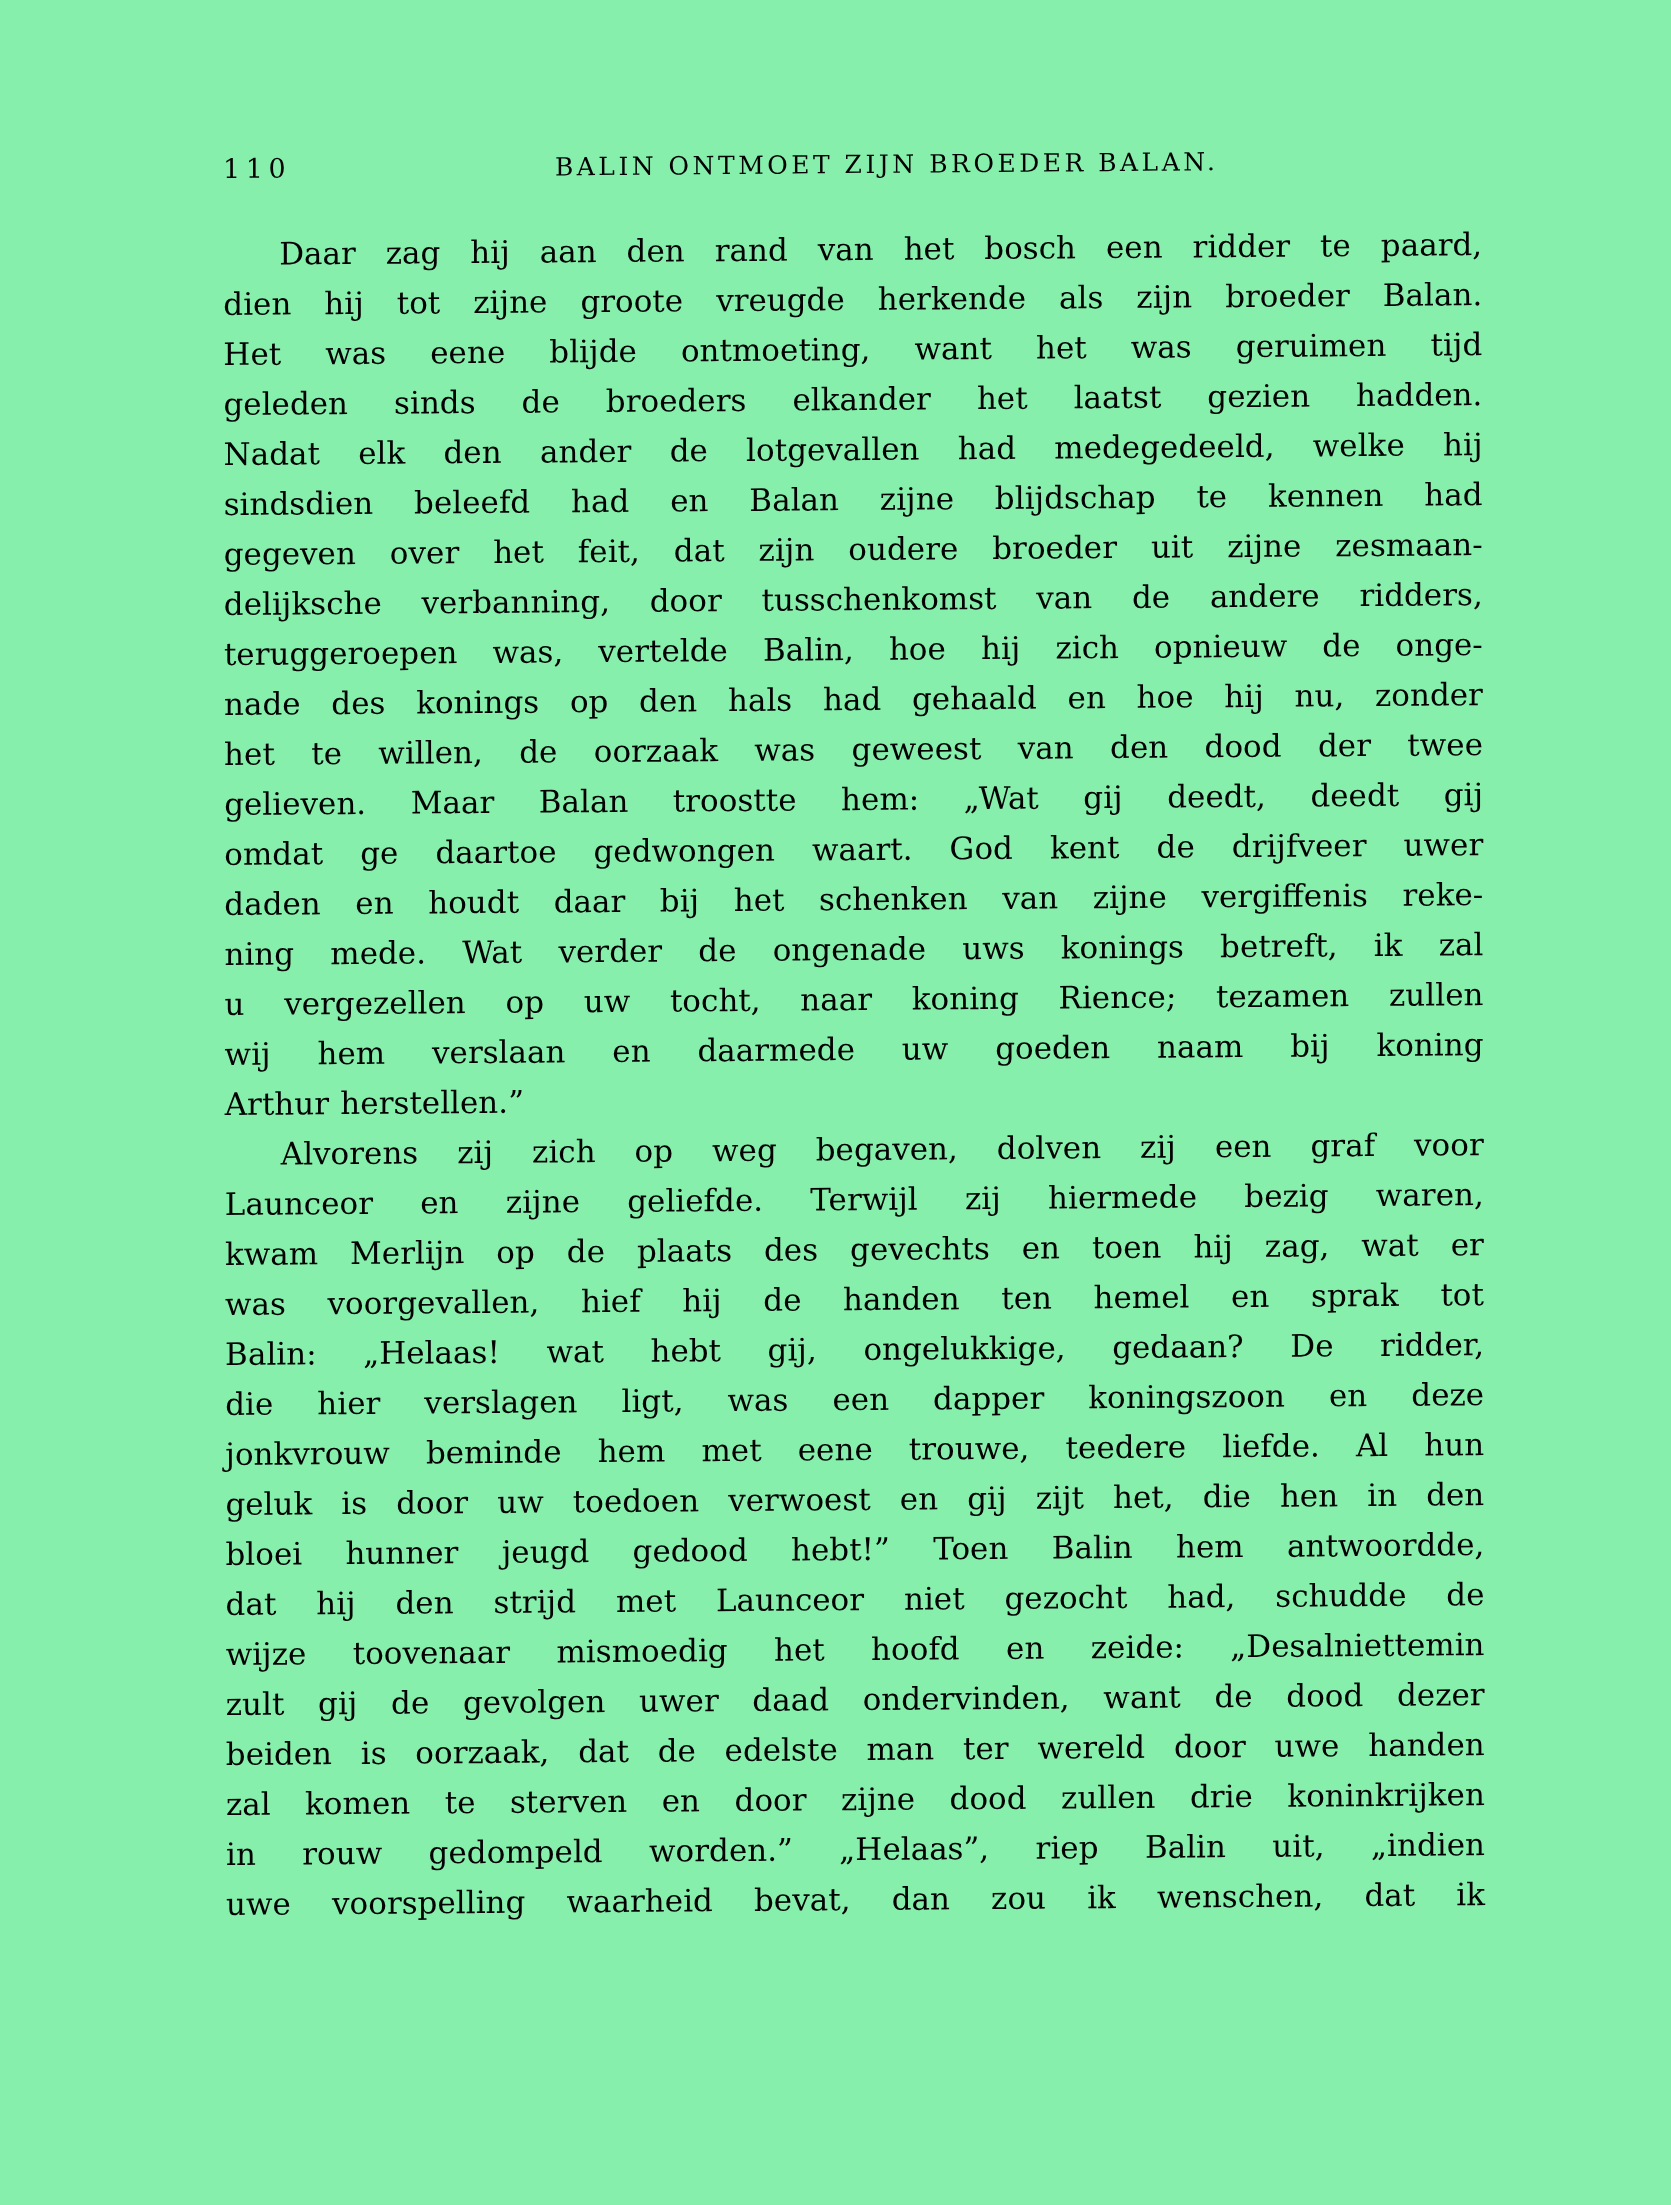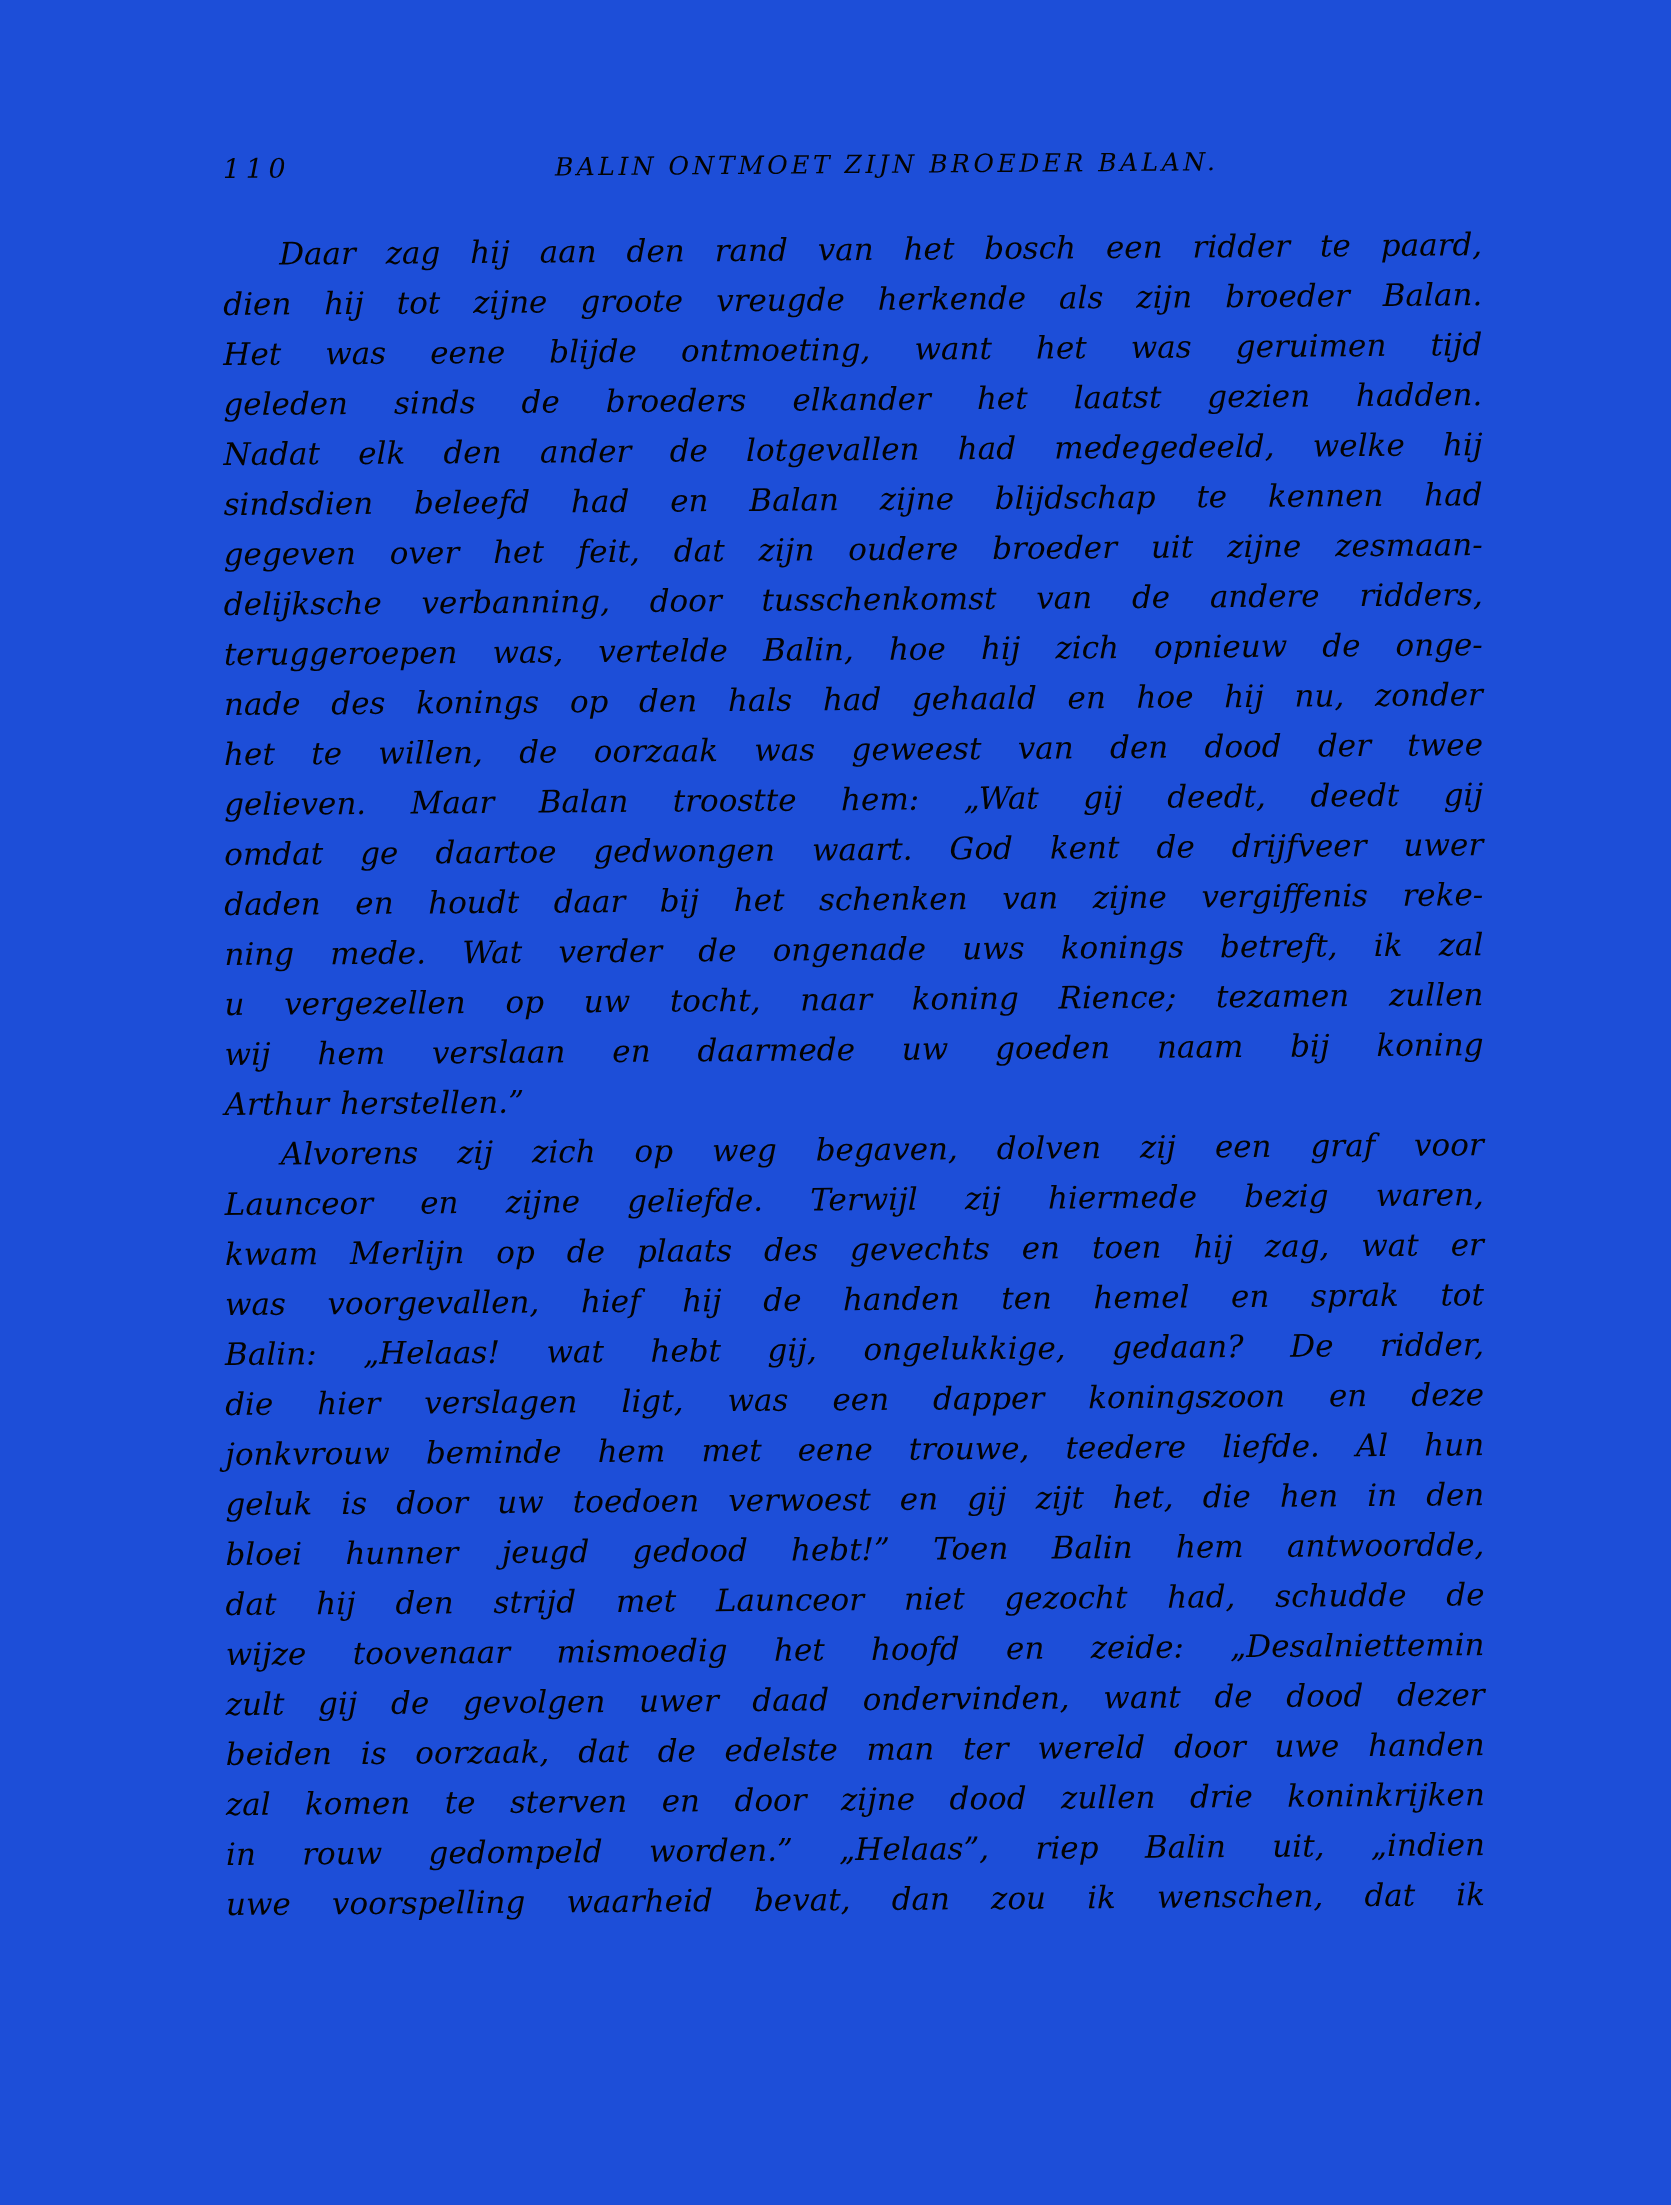--- a/index.html
+++ b/index.html
@@ -11,22 +11,21 @@
     width: 1672px;
     height: 2205px;
     position: relative;
     overflow: hidden;
     font-family: "DejaVu Serif", "Liberation Serif", serif;
     color: #030303;
   }
   .scan-page {
     position: absolute;
     inset: 0;
-    background: #1d4ed8;
-    font-style: italic;
+    background: #86efac;
   }
   .content {
     position: absolute;
     left: 223px;
     top: 153px;
     width: 1259px;
     transform: rotate(-0.45deg) skewX(-0.35deg);
     transform-origin: 0 0;
   }
   .running-head {

